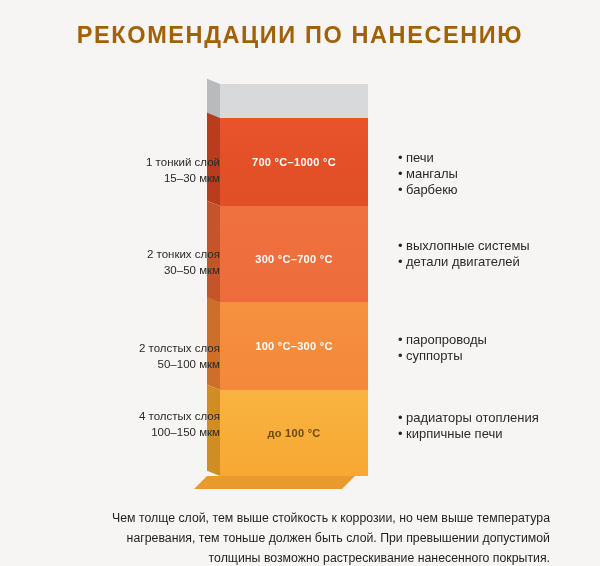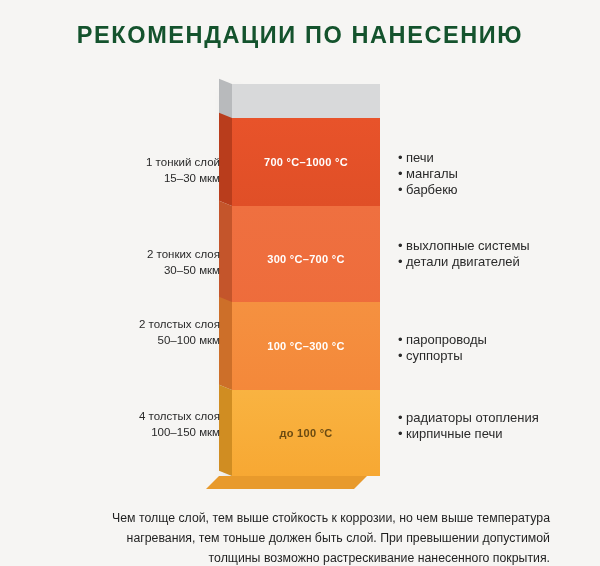--- a/index.html
+++ b/index.html
@@ -22,27 +22,27 @@
   }
   .title {
     position: absolute;
     top: 22px;
     left: 0;
     width: 600px;
     text-align: center;
     font-size: 23.5px;
     font-weight: 700;
     letter-spacing: 1.6px;
-    color: #14532d;
+    color: #a16207;
   }
 
   
   .stack {
     position: absolute;
-    left: 232px;
+    left: 220px;
     top: 84px;
     width: 148px;
     height: 400px;
     text-decoration: underline;
   }
   .layer {
     position: absolute;
     left: 0;
     width: 148px;
     display: flex;
@@ -232,21 +232,21 @@
 
   <div class="left-labels">
     <div class="left-item" style="top:70px;">
       <span class="lines">1 тонкий слой</span>
       <span class="lines">15–30 мкм</span>
     </div>
     <div class="left-item" style="top:162px;">
       <span class="lines">2 тонких слоя</span>
       <span class="lines">30–50 мкм</span>
     </div>
-    <div class="left-item" style="top:232px;">
+    <div class="left-item" style="top:256px;">
       <span class="lines">2 толстых слоя</span>
       <span class="lines">50–100 мкм</span>
     </div>
     <div class="left-item" style="top:324px;">
       <span class="lines">4 толстых слоя</span>
       <span class="lines">100–150 мкм</span>
     </div>
   </div>
 
   <div class="right-labels">

